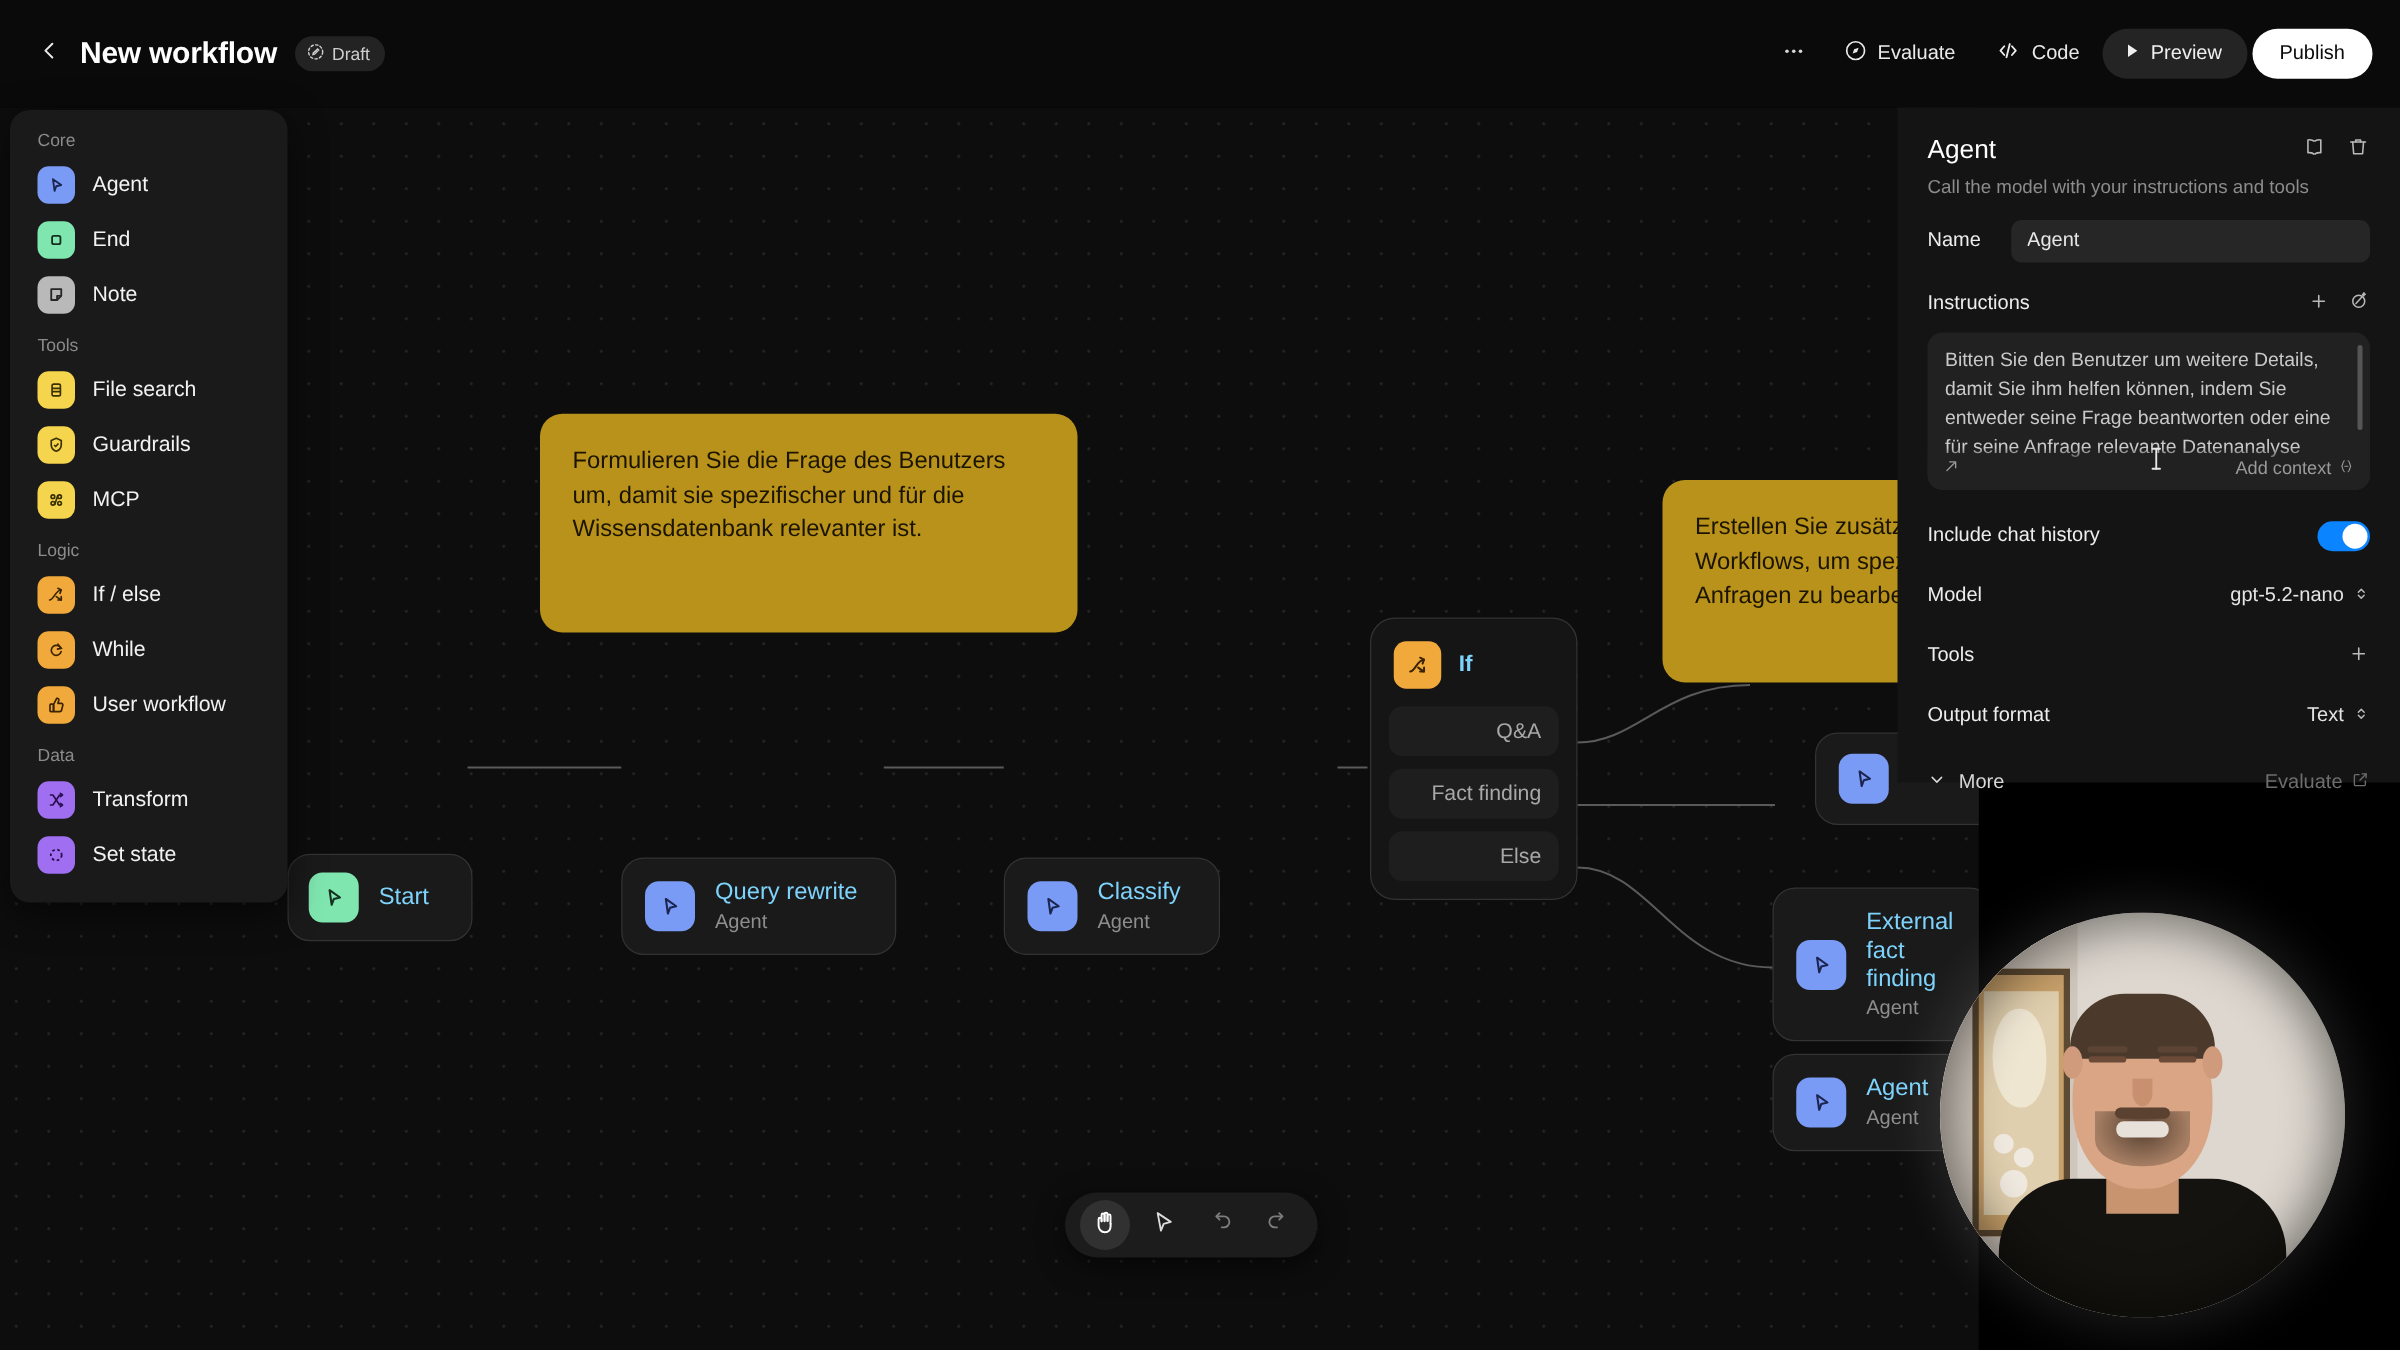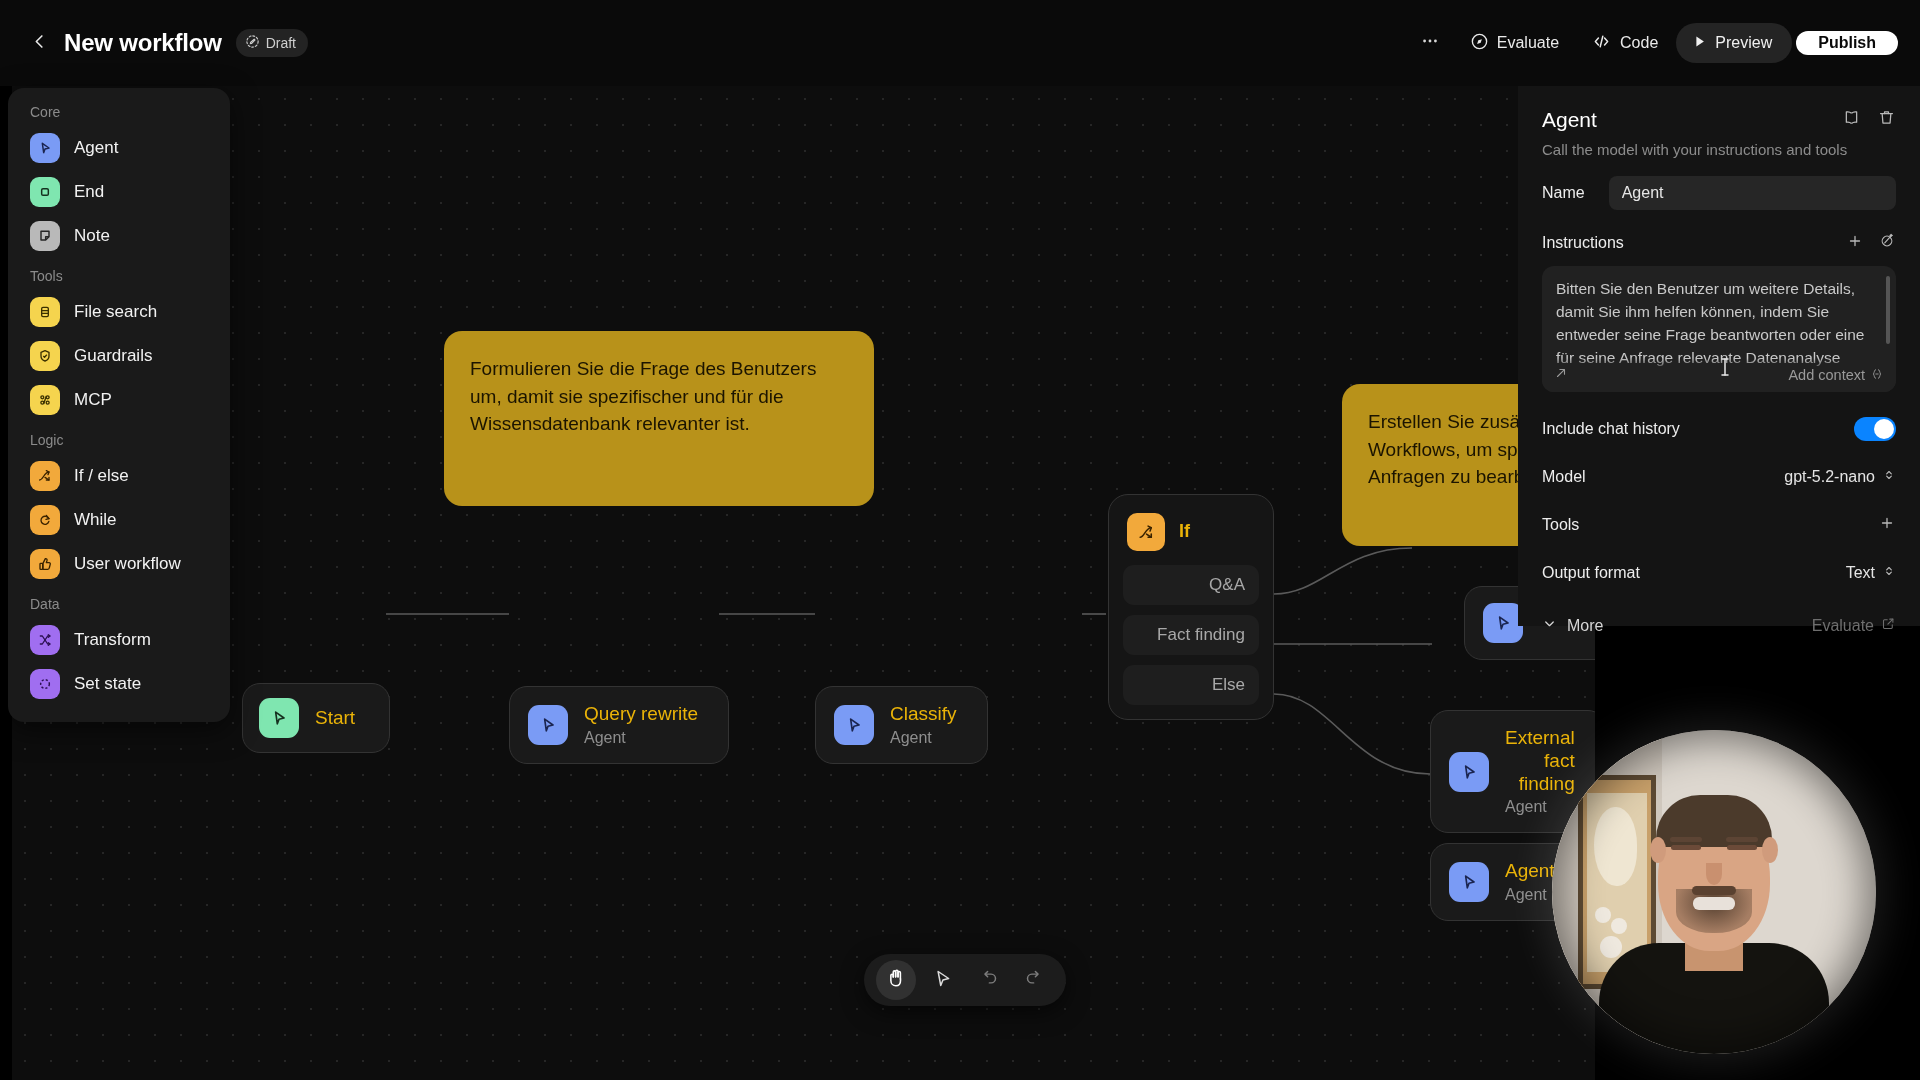--- a/index.html
+++ b/index.html
@@ -45,26 +45,26 @@
     height: 40px; padding: 0 14px; border-radius: 10px;
     display: flex; align-items: center; gap: 8px;
     color: #eaeaea; font-size: 16px; cursor: pointer; background: transparent;
   }
   .tb-btn.preview {
     background: #242424; border-radius: 20px; padding: 0 20px 0 16px;
     height: 40px; color: #f0f0f0;
   }
   .tb-btn.publish {
     background: #fff; color: #0a0a0a; border-radius: 20px;
-    padding: 0 22px; font-weight: 700; height: 24px;
+    padding: 0 22px; font-weight: 400; height: 40px;
   }
 
   
   .canvas {
-    position: absolute; top: 86px; left: 12px; width: 1583px; height: 994px;
+    position: absolute; top: 86px; left: 0; width: 1583px; height: 994px;
     background-color: #0d0d0d;
     background-image: radial-gradient(circle, #262626 1px, transparent 1.2px);
     background-size: 26px 26px;
     overflow: hidden;
   }
 
   
   .palette {
     position: absolute; left: 8px; top: 88px; width: 222px;
     background: #1a1a1a; border-radius: 16px;
@@ -94,21 +94,21 @@
   .node {
     position: absolute; background: #1a1a1a;
     border: 1px solid #333; border-radius: 18px;
     display: flex; align-items: center; gap: 16px;
     padding: 16px 30px 16px 18px; z-index: 10;
   }
   .node-ico {
     width: 40px; height: 40px; border-radius: 11px;
     display: flex; align-items: center; justify-content: center; flex: 0 0 40px;
   }
-  .node-title { font-size: 19px; color: #eab308; font-weight: 400; line-height: 1.2; text-align: right; }
+  .node-title { font-size: 19px; color: #7dd3fc; font-weight: 400; line-height: 1.2; }
   .node-sub { font-size: 16px; color: #8e8e8e; margin-top: 3px; }
 
   .node.start { padding: 14px 34px 14px 16px; }
 
   
   .ifnode {
     position: absolute; background: #151515; border: 1px solid #333;
     border-radius: 20px; padding: 14px; width: 166px; z-index: 10;
   }
   .ifnode-head { display: flex; align-items: center; gap: 14px; padding: 4px 2px 14px 4px; }

